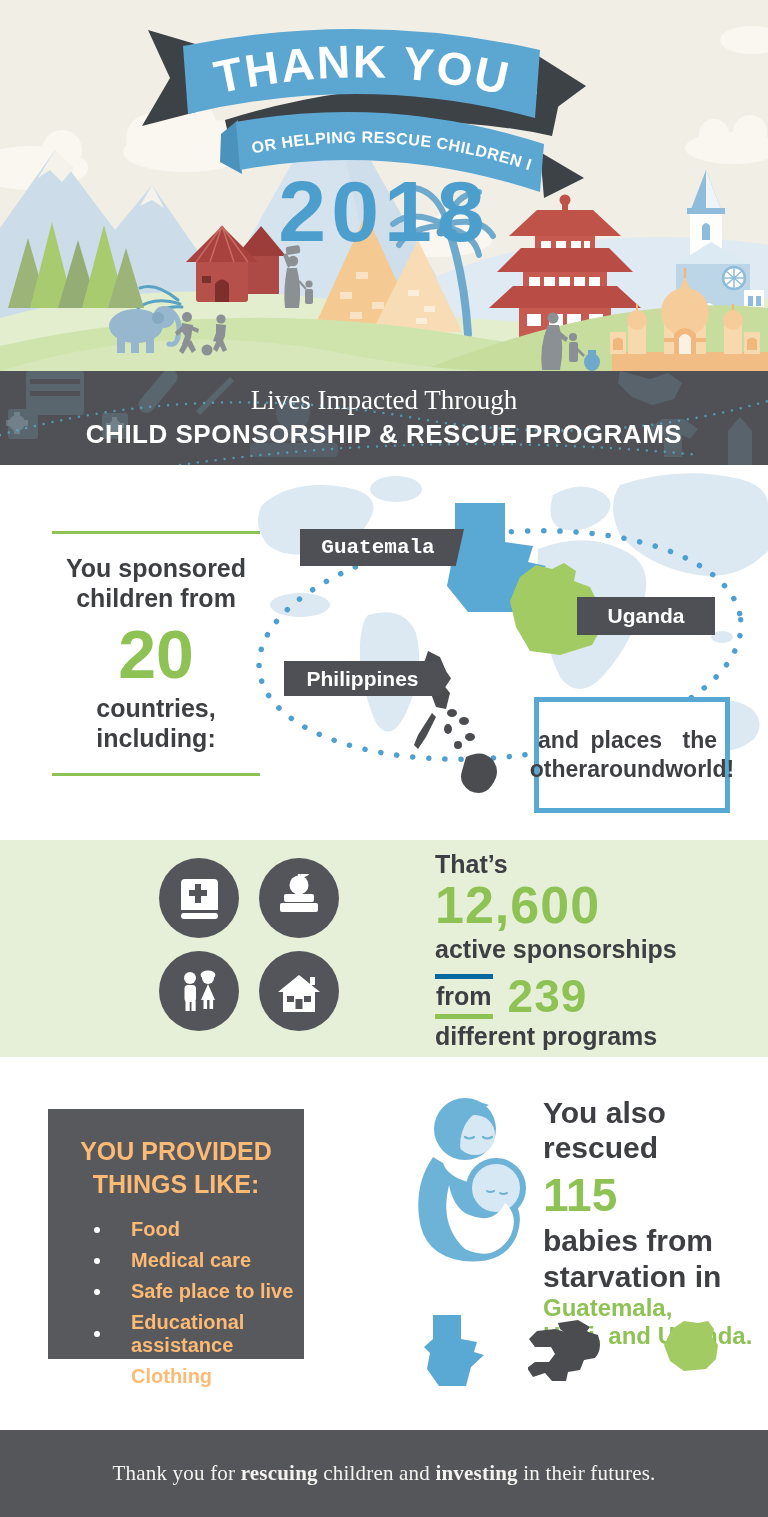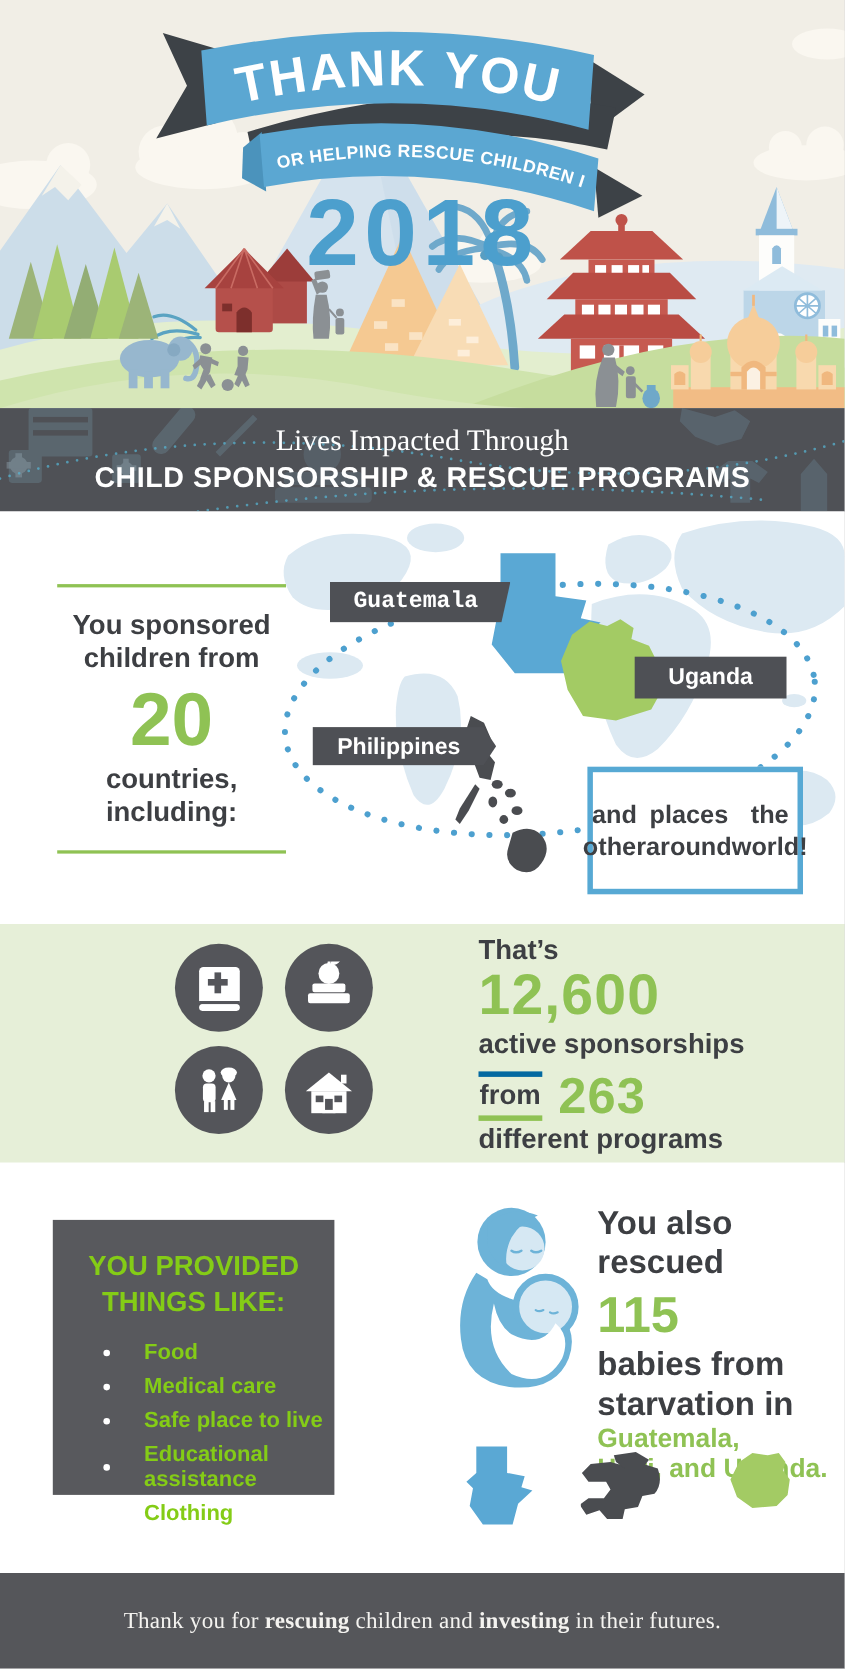--- a/index.html
+++ b/index.html
@@ -44,21 +44,21 @@
   .stats-copy { position:absolute; left:435px; top:10px; width:310px; color:#3d3f43; }
   .stat-intro { font-weight:bold; font-size:25px; }
   .stat-big { font-weight:bold; font-size:52px; line-height:1.02; color:#8fc254; letter-spacing:1px; }
   .stat-label { font-weight:bold; font-size:25px; margin-top:3px; }
   .from-row { display:flex; align-items:center; gap:15px; margin-top:9px; }
   .from-word { font-weight:bold; font-size:25px; border-top:5px solid #0369a1; border-bottom:5px solid #8fc254; padding:3px 1px; }
   .stat-big2 { font-weight:bold; font-size:46px; color:#8fc254; letter-spacing:1px; line-height:1; }
 
   
   .provided-section { position:relative; width:768px; height:373px; background:#fff; }
-  .provided-box { position:absolute; left:48px; top:52px; width:256px; height:250px; background:#58595d; color:#84cc16; }
+  .provided-box { position:absolute; left:48px; top:52px; width:256px; height:250px; background:#58595d; color:#fdba74; }
   .provided-heading { margin-top:26px; text-align:center; font-weight:bold; font-size:25px; line-height:1.3; }
   .provided-list { list-style:none; margin-top:18px; padding-left:46px; }
   .provided-list li { display:flex; align-items:center; gap:31px; margin-bottom:8px; font-weight:bold; font-size:20px; }
   .bullet-dot { width:6px; height:6px; border-radius:50%; background:#fff; flex:0 0 auto; }
   .mother-icon { position:absolute; left:403px; top:28px; }
   .rescued-copy { position:absolute; left:543px; top:38px; color:#3d3f43; }
   .rescued-line { font-weight:bold; font-size:30px; line-height:1.18; }
   .rescued-count { font-weight:bold; font-size:46px; line-height:1.1; color:#8fc254; margin:4px 0 3px 0; }
   .rescued-green { font-weight:bold; font-size:24px; line-height:1.18; color:#8fc254; }
   .shape-guatemala { position:absolute; left:421px; top:256px; }
@@ -424,21 +424,21 @@
         <rect x="-3.5" y="8" width="7" height="13" fill="#54555a"></rect>
         <rect x="-6" y="18" width="12" height="3" fill="#fff"></rect>
       </svg>
     </div>
     <div class="stats-copy">
       <div class="stat-intro">That’s</div>
       <div class="stat-big">12,600</div>
       <div class="stat-label">active sponsorships</div>
       <div class="from-row">
         <span class="from-word">from</span>
-        <span class="stat-big2">263</span>
+        <span class="stat-big2">239</span>
       </div>
       <div class="stat-label">different programs</div>
     </div>
   </div>
 
   <div class="provided-section">
     <div class="provided-box">
       <div class="provided-heading">
         <div>YOU PROVIDED</div>
         <div>THINGS LIKE:</div>

